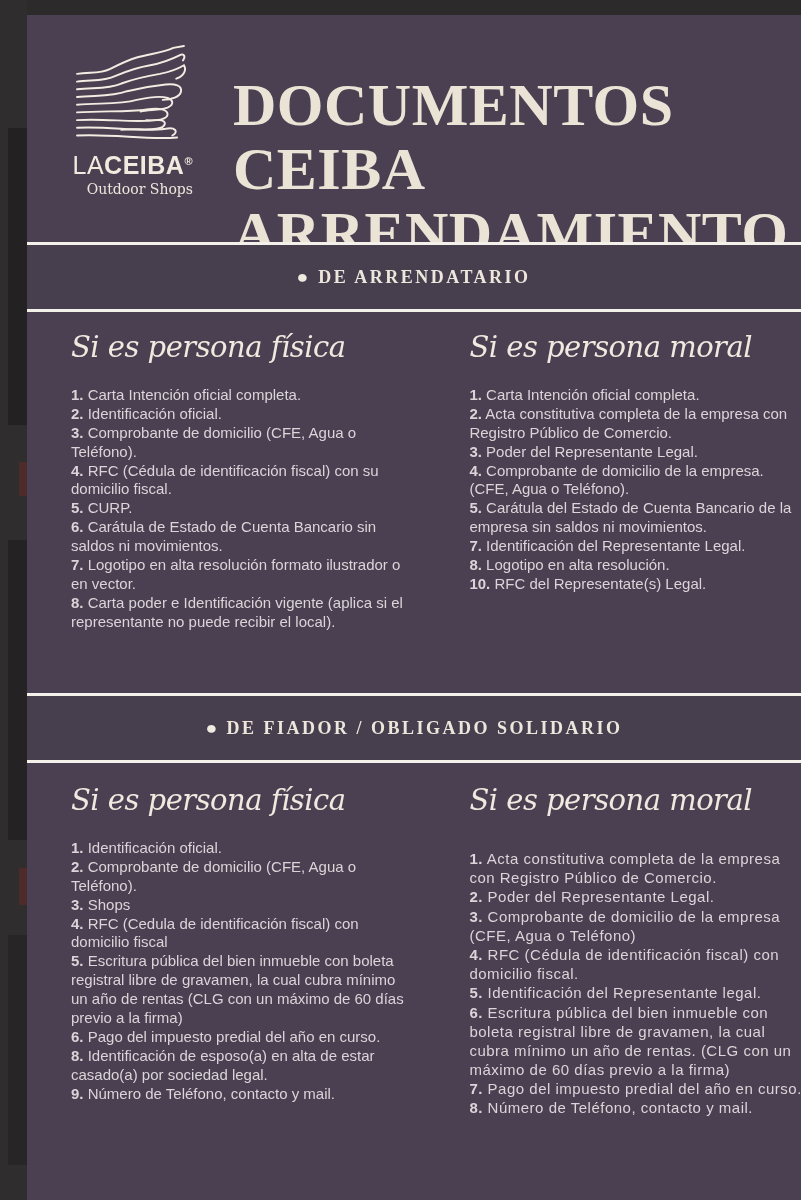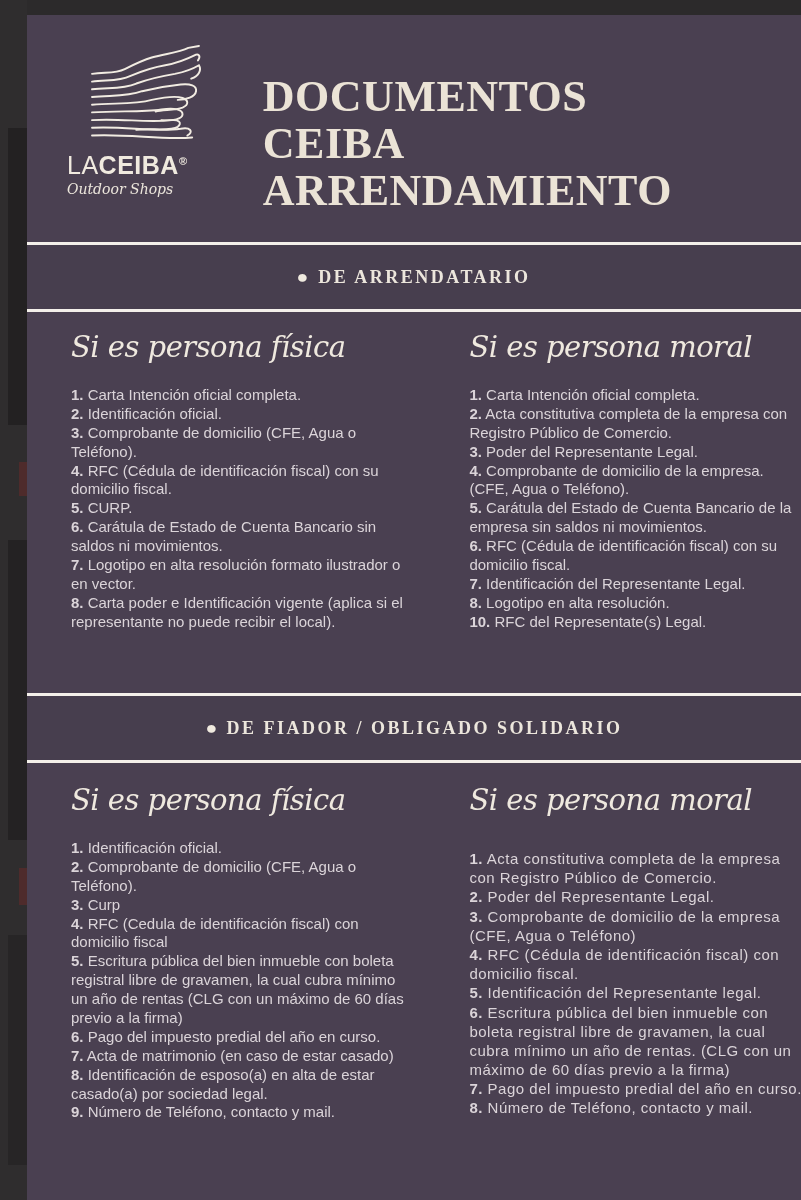--- a/index.html
+++ b/index.html
@@ -17,37 +17,37 @@
   .tr1{left:19px;top:462px;width:8px;height:34px;background:#4e2b2b;}
   .t2{left:8px;top:540px;width:19px;height:300px;background:#242223;}
   .tr2{left:19px;top:868px;width:8px;height:37px;background:#4e2b2b;}
   .t3{left:8px;top:935px;width:19px;height:230px;background:#272526;}
   
   .panel{
     position:absolute;left:27px;top:15px;width:774px;height:1185px;
     background:#4a4051;
   }
   .header-row{position:absolute;left:0;top:30px;width:774px;display:flex;}
-  .logo-block{width:160px;margin-left:40px;text-align:left;}
+  .logo-block{width:160px;margin-left:40px;text-align:right;}
   .logo-contours{display:block;margin:0 auto;}
   .brand-line{
     color:#f0eadf;font-size:25px;letter-spacing:.5px;margin-top:2px;
     font-family:"Liberation Sans",sans-serif;
   }
   .brand-light{font-weight:400;}
   .brand-bold{font-weight:700;}
   .brand-reg{font-size:11px;vertical-align:super;font-weight:700;}
   .brand-tagline{
-    font-family:"DejaVu Serif",serif;font-style:italic;
+    font-family:"DejaVu Serif",serif;
     color:#ece6dc;font-size:14px;margin-top:1px;
   }
   .title-block{
     margin-left:40px;margin-top:28px;
     font-family:"Liberation Serif",serif;font-weight:700;
-    color:#ebe3d6;font-size:44px;line-height:1.07;
+    color:#ebe3d6;font-size:60px;line-height:1.07;
     letter-spacing:.5px;word-spacing:-5px;
   }
   
   .band{
     position:absolute;left:0;width:774px;height:64px;
     background:#473e4e;
     border-top:3px solid #f4f0ea;border-bottom:3px solid #f4f0ea;
     display:flex;align-items:center;justify-content:center;
   }
   .band1{top:227px;}
@@ -148,21 +148,20 @@
           <li><span class="num">1.</span> <span>Carta Intención oficial completa.</span></li>
 
           <li><span class="num">2.</span> <span>Acta constitutiva completa de la empresa con Registro Público de Comercio.</span></li>
 
           <li><span class="num">3.</span> <span>Poder del Representante Legal.</span></li>
 
           <li><span class="num">4.</span> <span>Comprobante de domicilio de la empresa. (CFE, Agua o Teléfono).</span></li>
 
           <li><span class="num">5.</span> <span>Carátula del Estado de Cuenta Bancario de la empresa sin saldos ni movimientos.</span></li>
 
-          <li><span class="num">6.</span> <span>RFC (Cédula de identificación fiscal) con su domicilio fiscal.</span></li>
 
           <li><span class="num">7.</span> <span>Identificación del Representante Legal.</span></li>
 
           <li><span class="num">8.</span> <span>Logotipo en alta resolución.</span></li>
 
 
           <li><span class="num">10.</span> <span>RFC del Representate(s) Legal.</span></li>
         </ul>
     </div>
   </div>
@@ -174,29 +173,28 @@
 
   <div class="cols cols2">
     <div class="col fisica">
       <div class="col-heading">Si es persona física</div>
       <ul class="doc-list">
 
           <li><span class="num">1.</span> <span>Identificación oficial.</span></li>
 
           <li><span class="num">2.</span> <span>Comprobante de domicilio (CFE, Agua o Teléfono).</span></li>
 
-          <li><span class="num">3.</span> <span>Curp</span></li>
+          <li><span class="num">3.</span> <span>Shops</span></li>
 
           <li><span class="num">4.</span> <span>RFC (Cedula de identificación fiscal) con domicilio fiscal</span></li>
 
           <li><span class="num">5.</span> <span>Escritura pública del bien inmueble con boleta registral libre de gravamen, la cual cubra mínimo un año de rentas (CLG con un máximo de 60 días previo a la firma)</span></li>
 
           <li><span class="num">6.</span> <span>Pago del impuesto predial del año en curso.</span></li>
 
-          <li><span class="num">7.</span> <span>Acta de matrimonio (en caso de estar casado)</span></li>
 
           <li><span class="num">8.</span> <span>Identificación de esposo(a) en alta de estar casado(a) por sociedad legal.</span></li>
 
           <li><span class="num">9.</span> <span>Número de Teléfono, contacto y mail.</span></li>
         </ul>
     </div>
     <div class="col moral">
       <div class="col-heading">Si es persona moral</div>
       <ul class="doc-list">
 

